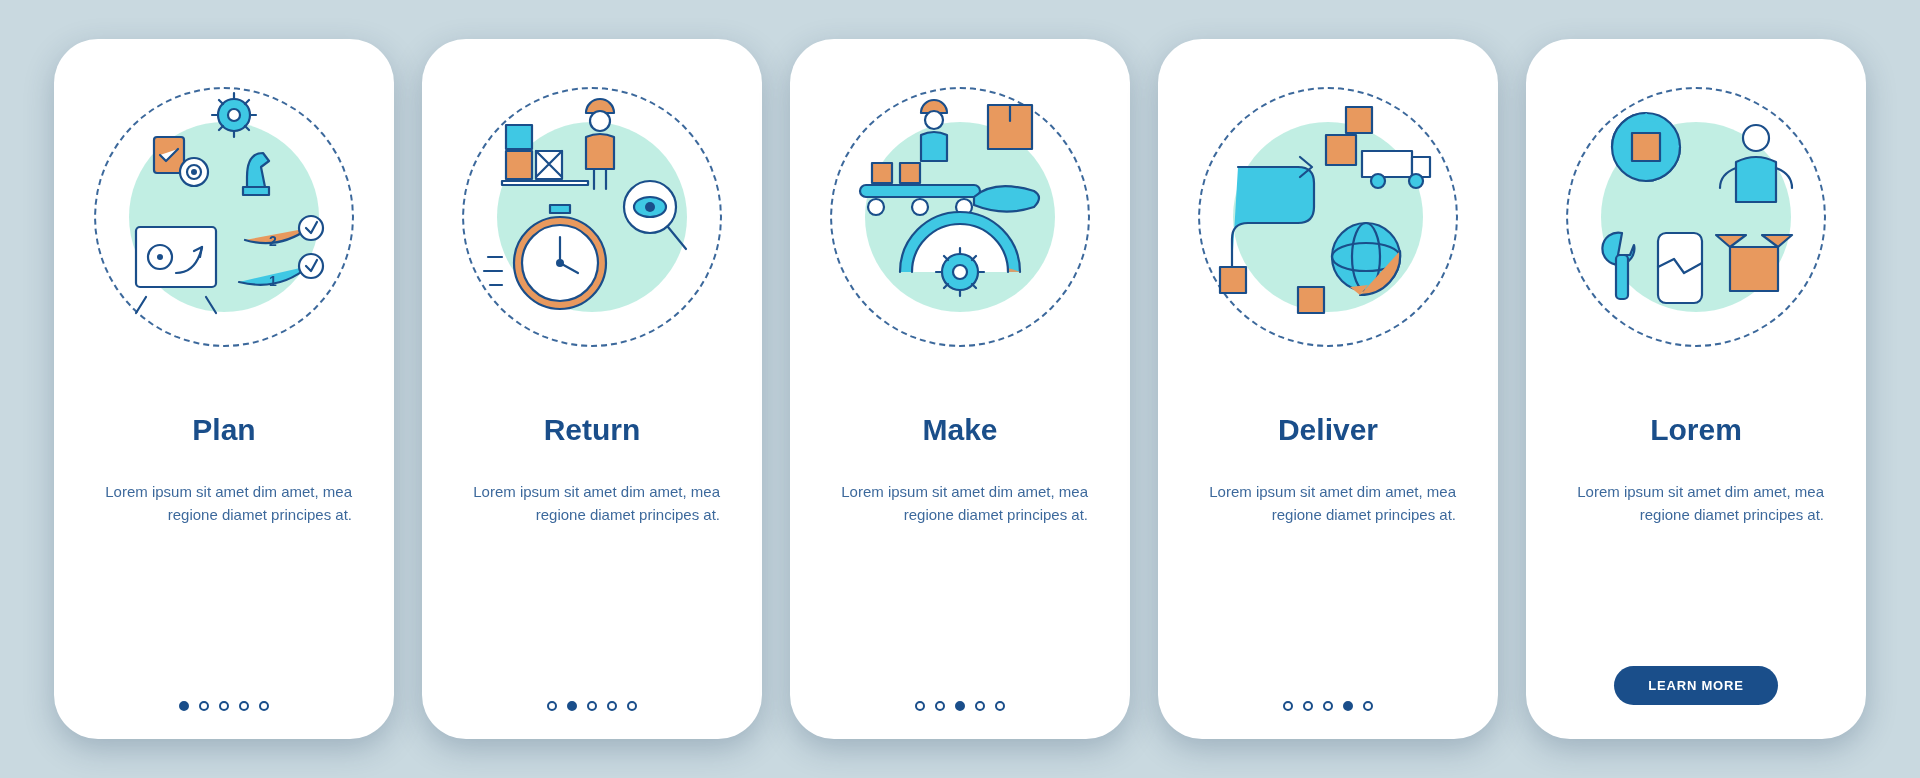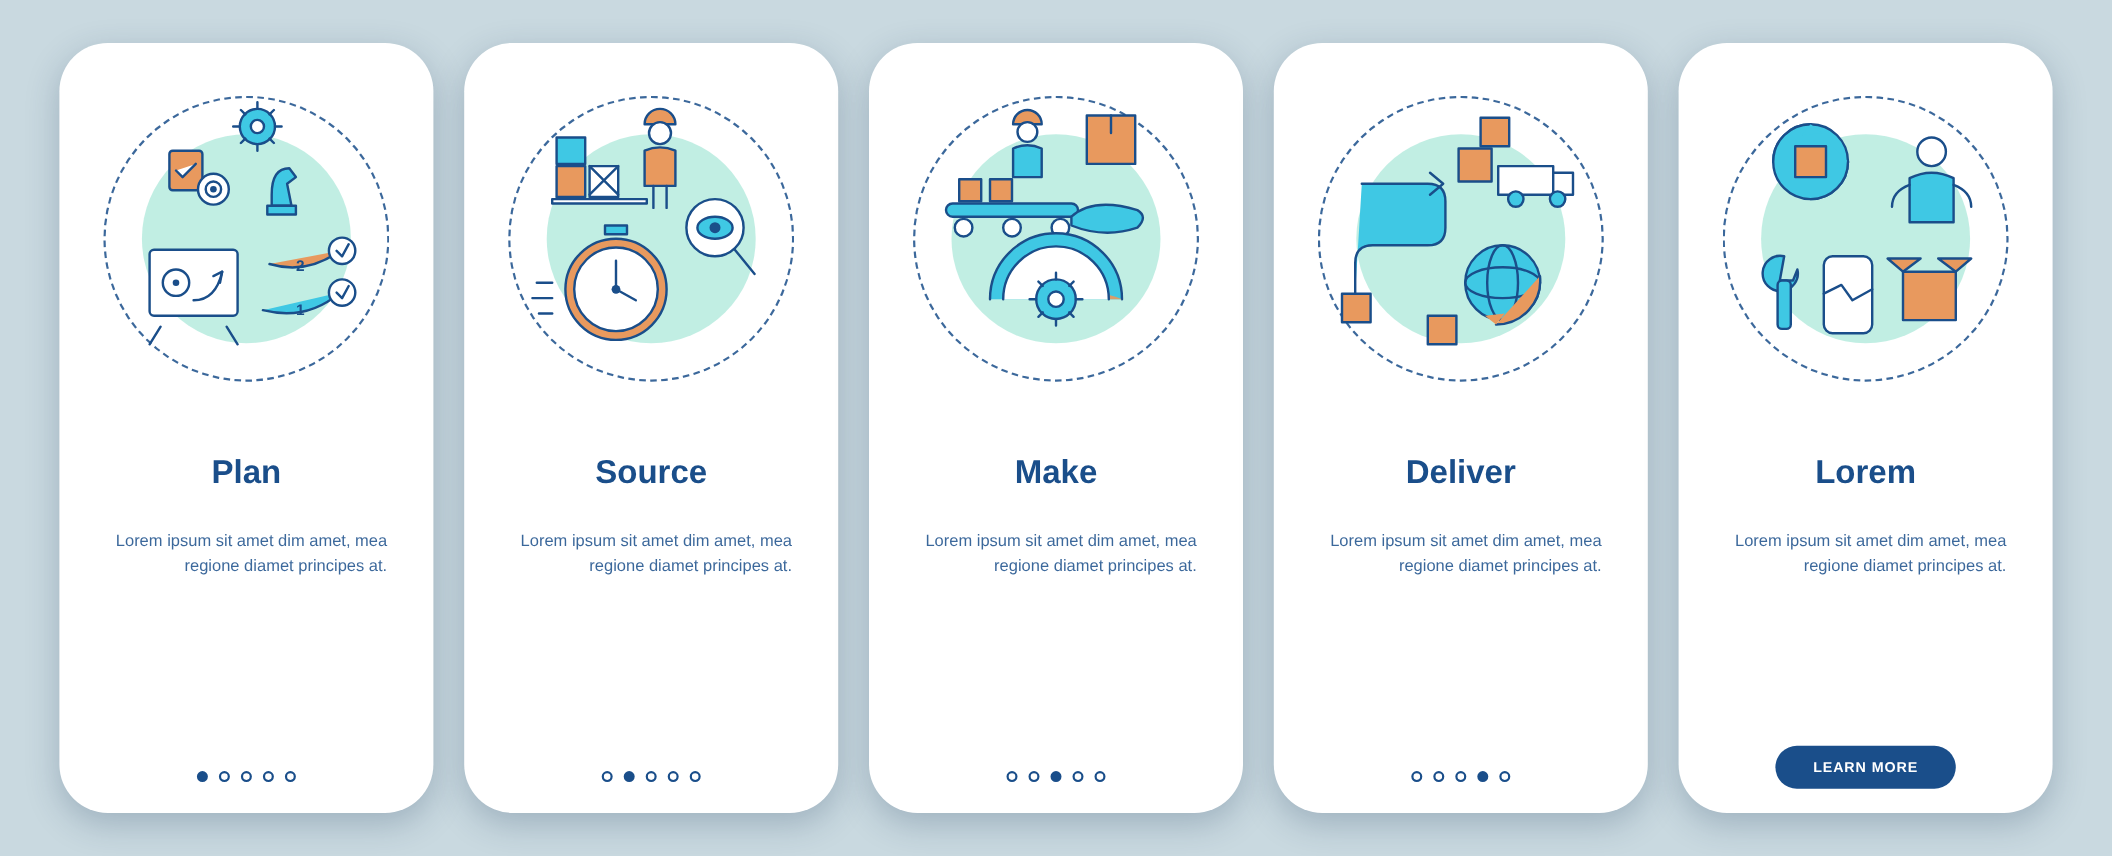--- a/index.html
+++ b/index.html
@@ -87,21 +87,21 @@
   .dot {
     width: 10px;
     height: 10px;
     border-radius: 50%;
     border: 2px solid #1a4e8a;
     background: transparent;
   }
   .dot.active { background: #1a4e8a; }
   .cta {
     position: absolute;
-    bottom: 22px;
+    bottom: 34px;
     background: #1a4e8a;
     color: #fff;
     border: none;
     font-size: 13px;
     font-weight: 700;
     letter-spacing: 0.8px;
     padding: 12px 34px;
     border-radius: 999px;
     cursor: pointer;
   }
@@ -212,21 +212,21 @@
           <circle class="navy" r="4"></circle>
           <line class="stroke" x1="0" y1="0" x2="0" y2="-26"></line>
           <line class="stroke" x1="0" y1="0" x2="18" y2="10"></line>
           <rect class="stroke cyan" x="-10" y="-58" width="20" height="8"></rect>
           <line class="stroke" x1="-58" y1="-6" x2="-72" y2="-6"></line>
           <line class="stroke" x1="-58" y1="8" x2="-76" y2="8"></line>
           <line class="stroke" x1="-58" y1="22" x2="-70" y2="22"></line>
         </g>
       </svg>
     </div>
-    <div class="title">Source</div>
+    <div class="title">Return</div>
     <div class="desc">Lorem ipsum sit amet dim amet, mea regione diamet principes at.</div>
     <div class="pager">
       <span class="dot"></span>
       <span class="dot active"></span>
       <span class="dot"></span>
       <span class="dot"></span>
       <span class="dot"></span>
     </div>
   </div>
 

